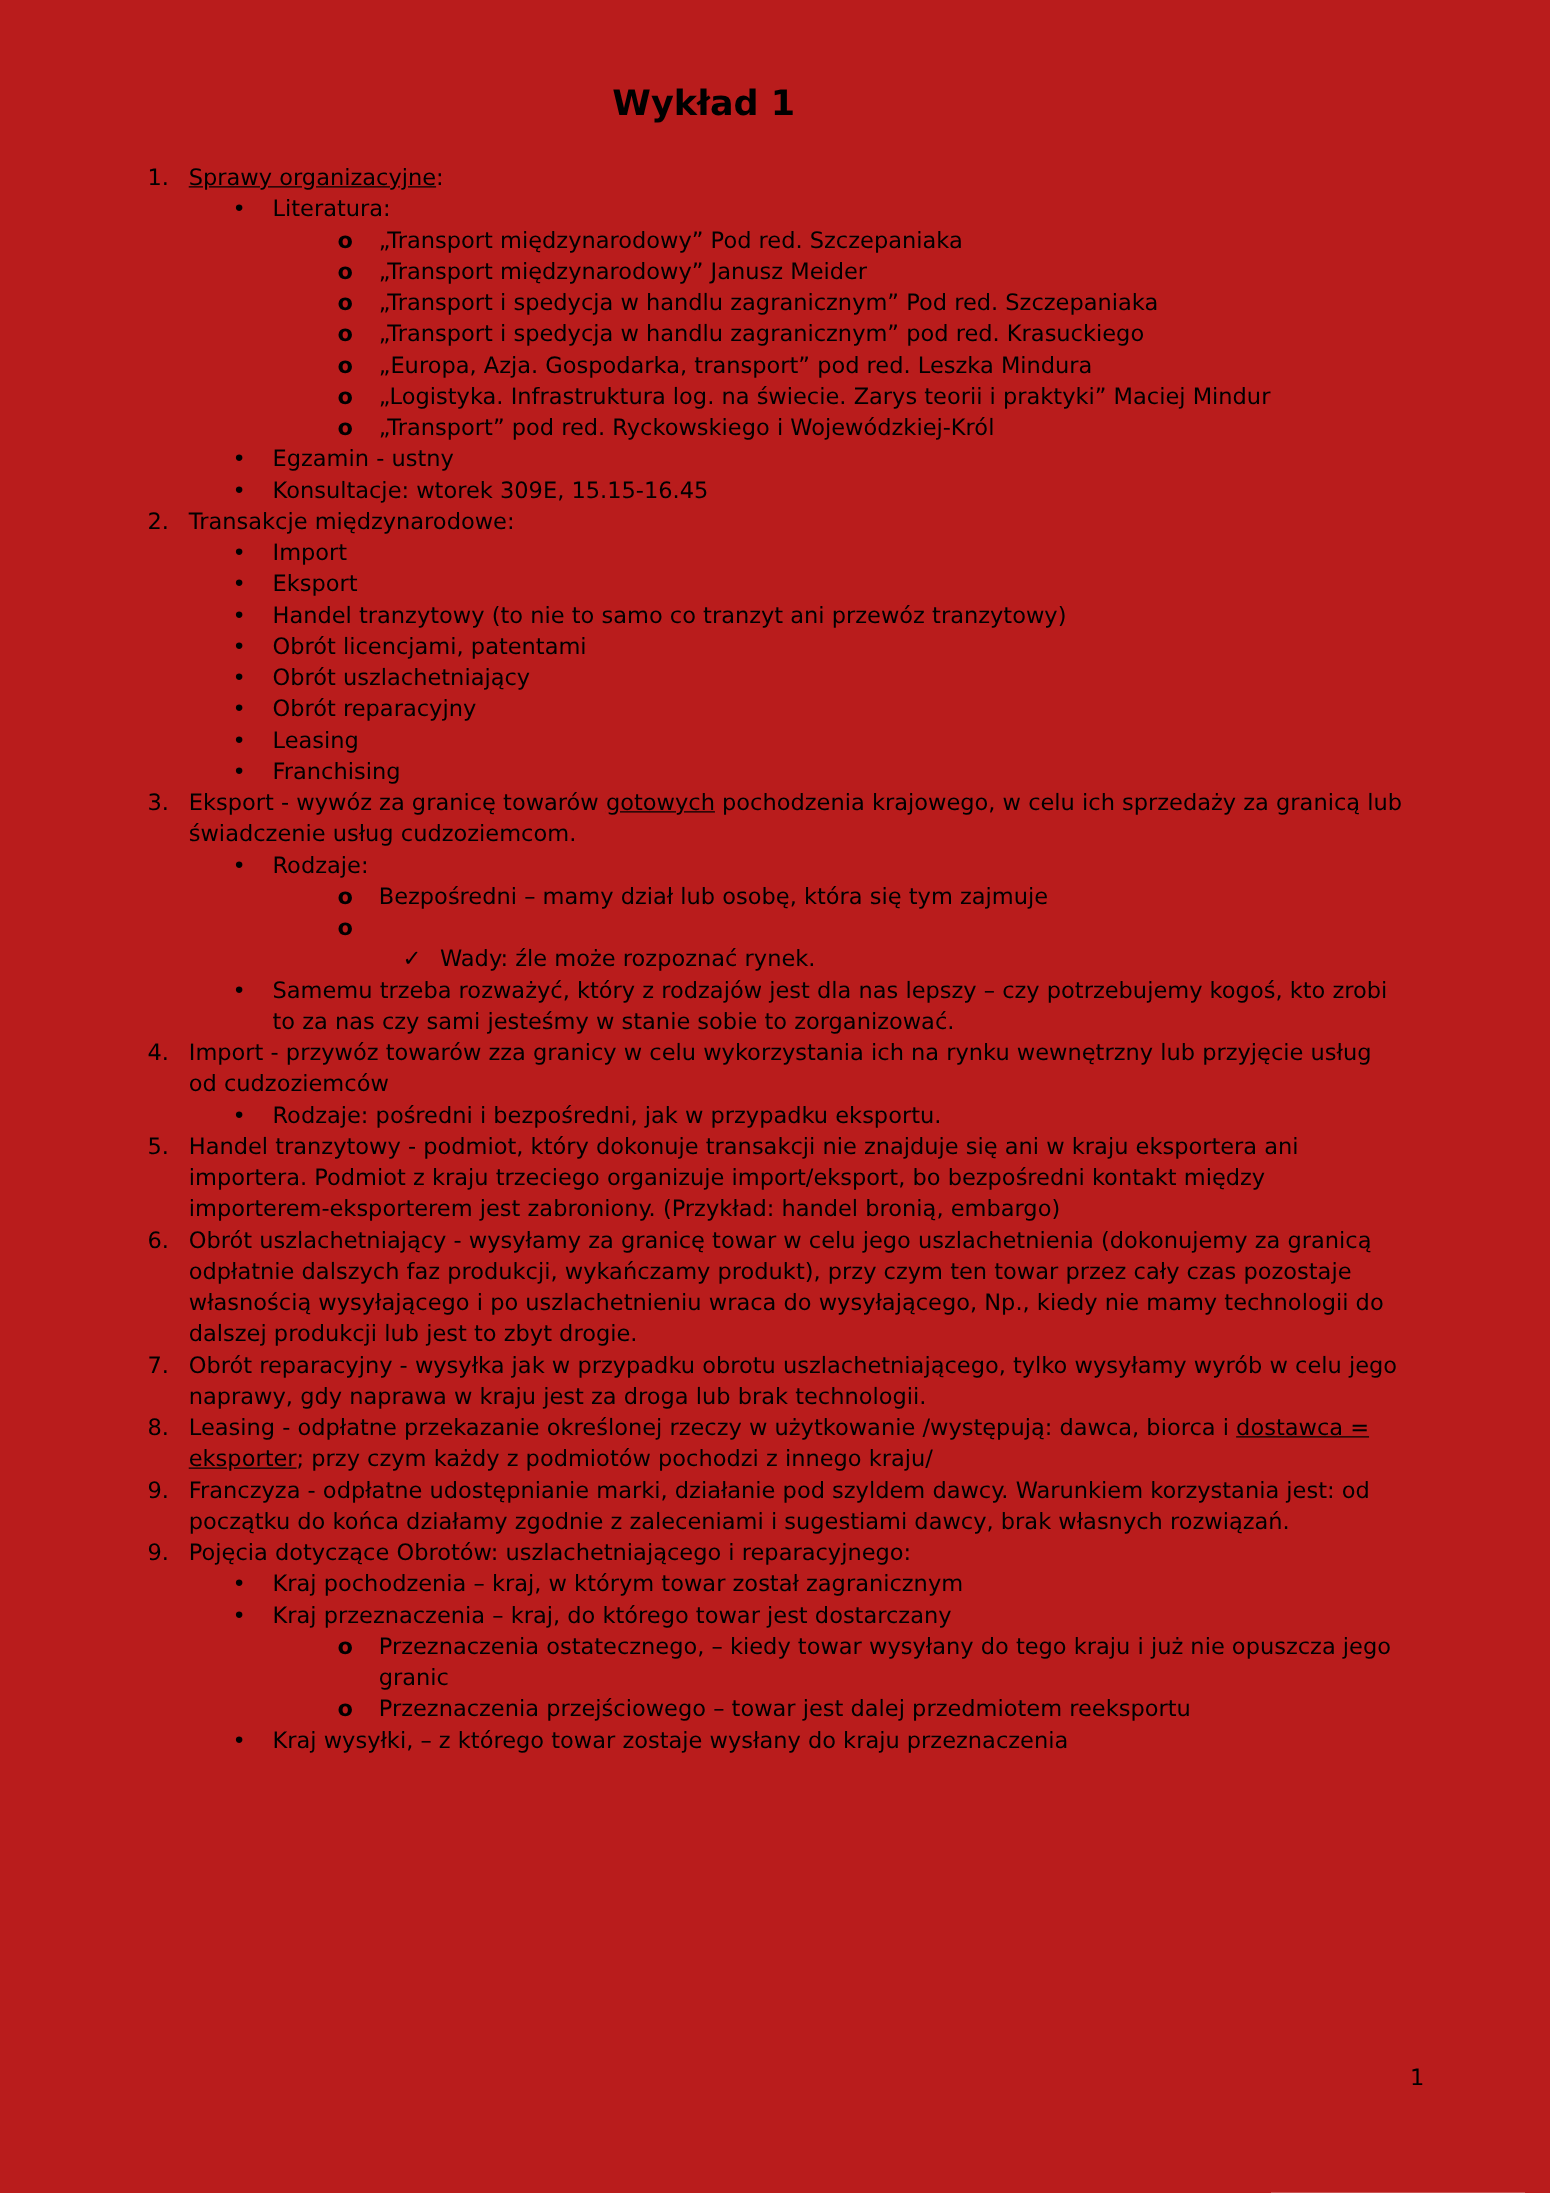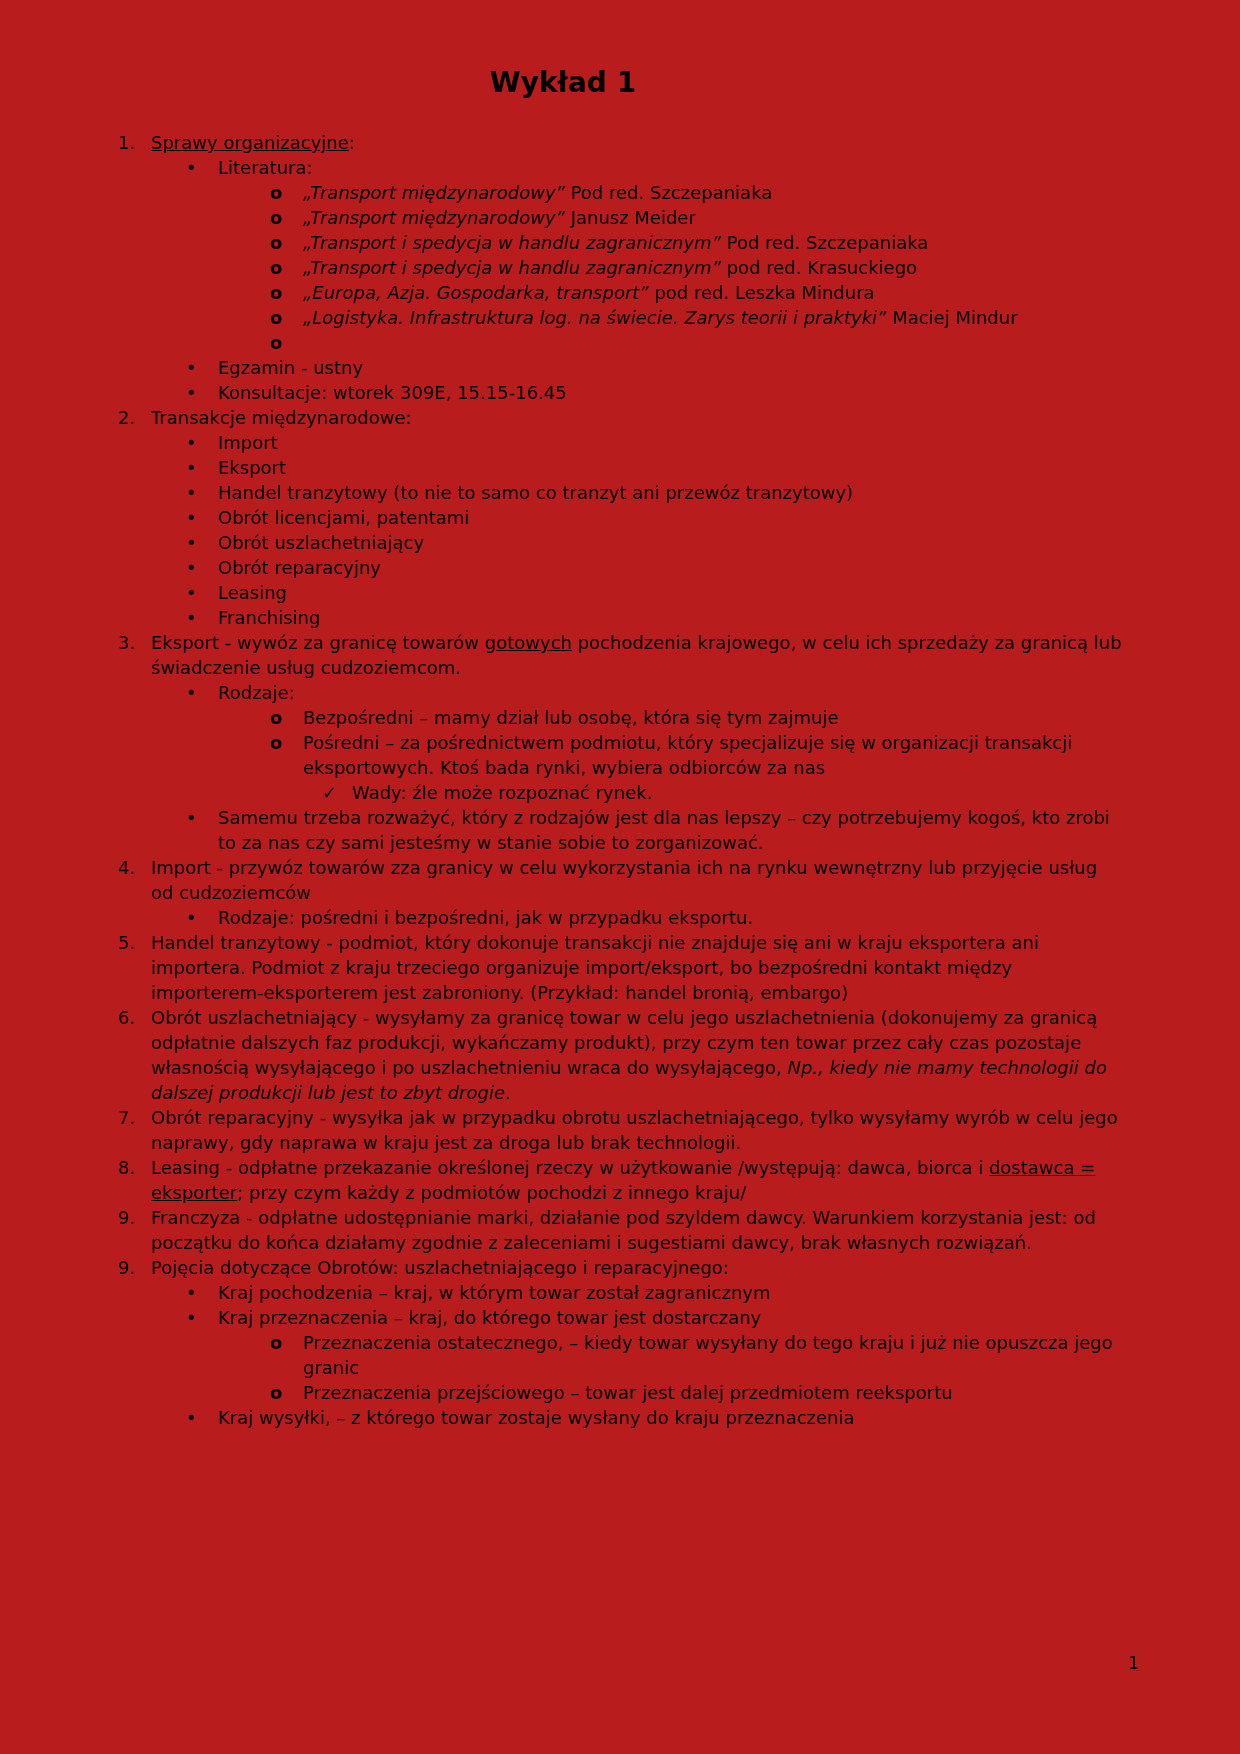--- a/index.html
+++ b/index.html
@@ -34,21 +34,21 @@
   .marker { flex: 0 0 auto; }
   .lvl0 > .marker { width: 33px; }
   .lvl1 { padding-left: 68px; }
   .lvl1 > .marker { width: 32px; }
   .lvl2 { padding-left: 152px; }
   .lvl2 > .marker { width: 33px; font-weight: bold; }
   .lvl3 { padding-left: 204px; }
   .lvl3 > .marker { width: 30px; }
   .content { flex: 1 1 auto; }
   .b { font-weight: normal; }
-  .i { font-style: italic; }
+  .i { }
   .u { text-decoration: underline; }
   .page-number {
     position: absolute;
     left: 1128px; top: 1650px;
   }
 </style>
 </head>
 <body>
 
 <div class="page">
@@ -82,20 +82,21 @@
         <div class="row lvl2">
           <span class="marker m2">o</span>
           <div class="content"><span class="i">„Europa, Azja. Gospodarka, transport”</span><span> pod red. Leszka Mindura</span></div>
         </div>
         <div class="row lvl2">
           <span class="marker m2">o</span>
           <div class="content"><span class="i">„Logistyka. Infrastruktura log. na świecie. Zarys teorii i praktyki”</span><span> Maciej Mindur</span></div>
         </div>
         <div class="row lvl2">
           <span class="marker m2">o</span>
+          <div class="content"><span class="i">„Transport”</span><span> pod red. Ryckowskiego i Wojewódzkiej-Król</span></div>
         </div>
         <div class="row lvl1">
           <span class="marker m1">•</span>
           <div class="content"><span class="b">Egzamin - ustny</span></div>
         </div>
         <div class="row lvl1">
           <span class="marker m1">•</span>
           <div class="content"><span class="b">Konsultacje</span><span>: wtorek 309E, 15.15-16.45</span></div>
         </div>
         <div class="row lvl0">
@@ -141,21 +142,20 @@
         <div class="row lvl1">
           <span class="marker m1">•</span>
           <div class="content"><span class="b">Rodzaje</span><span>:</span></div>
         </div>
         <div class="row lvl2">
           <span class="marker m2">o</span>
           <div class="content"><span class="b">Bezpośredni</span><span> – mamy dział lub osobę, która się tym zajmuje</span></div>
         </div>
         <div class="row lvl2">
           <span class="marker m2">o</span>
-          <div class="content"><span class="b">Pośredni</span><span> – za pośrednictwem podmiotu, który specjalizuje się w organizacji transakcji eksportowych. Ktoś bada rynki, wybiera odbiorców za nas</span></div>
         </div>
         <div class="row lvl3">
           <span class="marker m3">✓</span>
           <div class="content"><span>Wady: źle może rozpoznać rynek.</span></div>
         </div>
         <div class="row lvl1">
           <span class="marker m1">•</span>
           <div class="content"><span>Samemu trzeba rozważyć, który z rodzajów jest dla nas lepszy – czy potrzebujemy kogoś, kto zrobi to za nas czy sami jesteśmy w stanie sobie to zorganizować.</span></div>
         </div>
         <div class="row lvl0">

